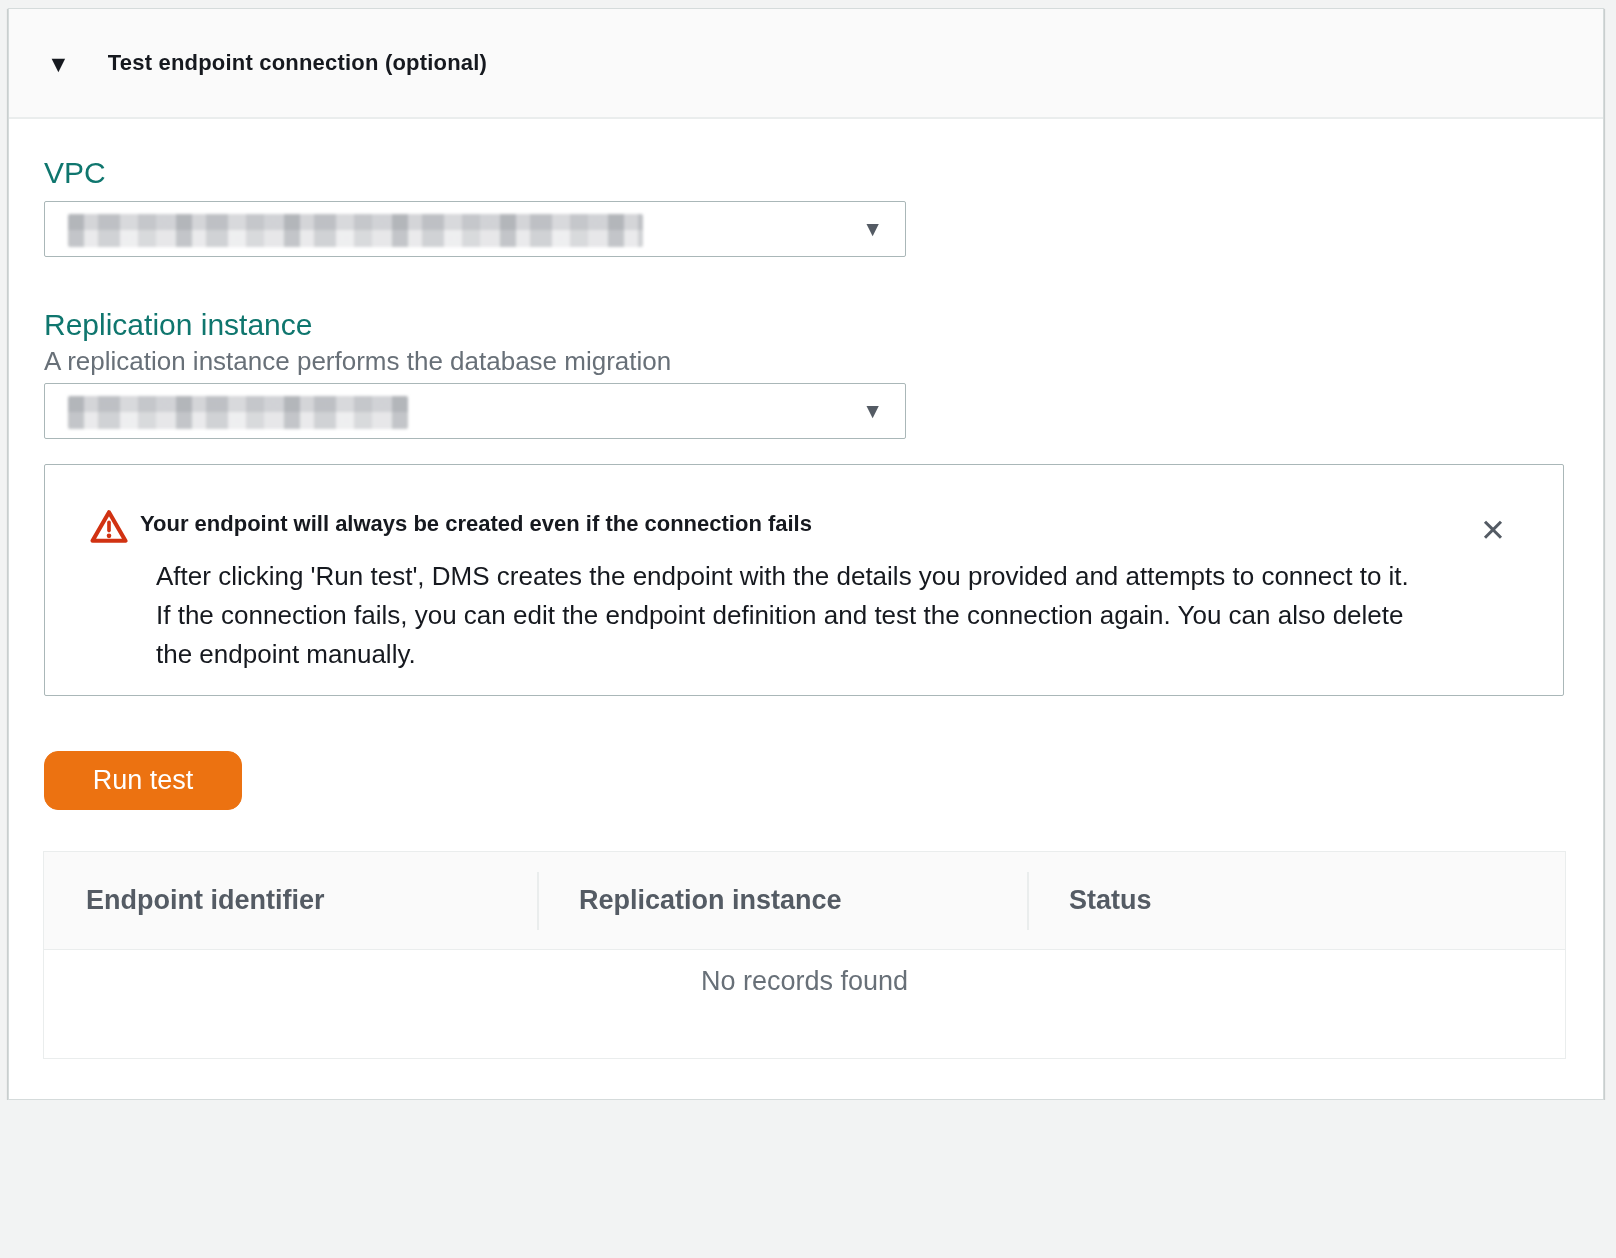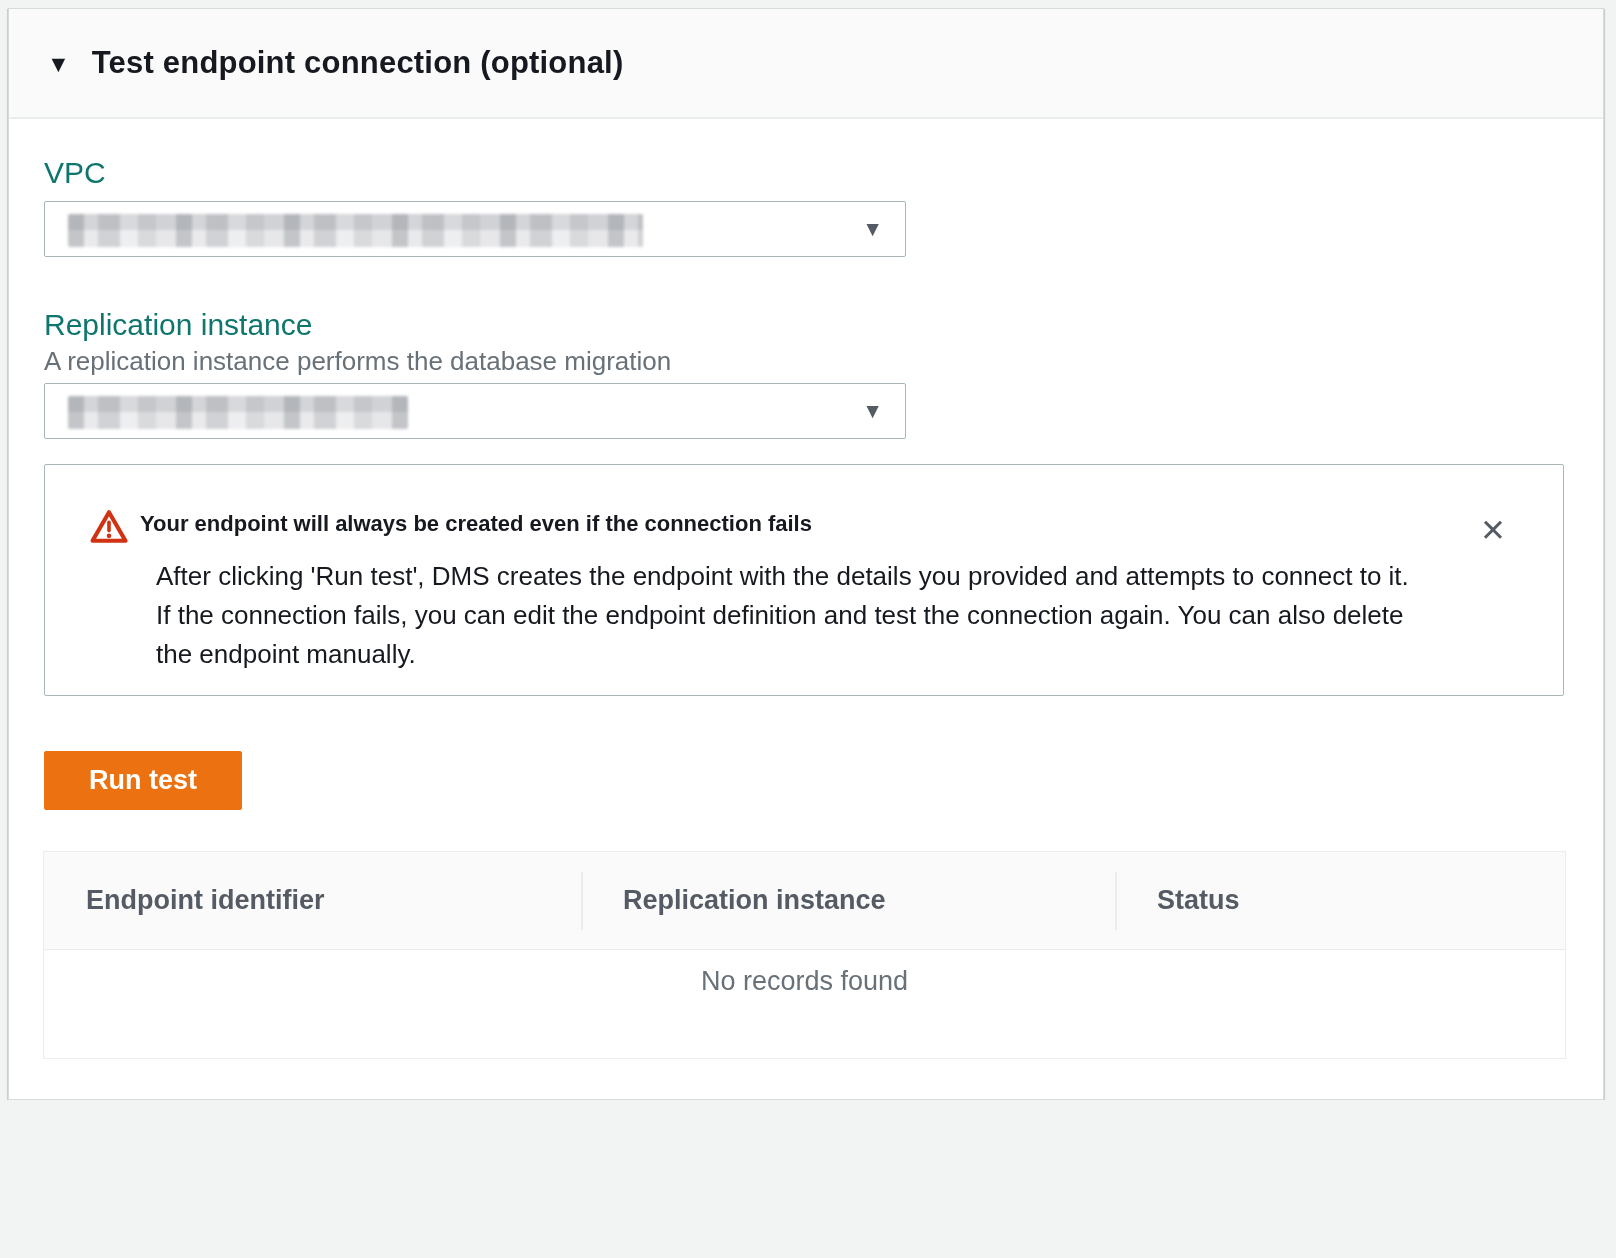--- a/index.html
+++ b/index.html
@@ -19,21 +19,21 @@
   }
   .panel-header{
     position:absolute;left:0;top:0;right:0;height:110px;
     background:#fafafa;border-bottom:2px solid #eaeded;box-sizing:border-box;
     display:flex;align-items:center;padding-left:38px;cursor:pointer;
   }
   .caret{
     font-size:23px;line-height:1;color:#16191f;margin-right:22px;margin-top:2px;
   }
   .panel-title{
-    margin:0;font-size:31px;font-weight:700;color:#16191f;letter-spacing:.2px;
+    margin:16px;font-size:22px;font-weight:700;color:#16191f;letter-spacing:.2px;
   }
 
   
   .field-label{
     position:absolute;left:35px;font-size:30px;color:#0f766e;line-height:34px;
   }
   .field-desc{
     position:absolute;left:35px;font-size:26px;color:#687078;line-height:30px;
   }
   .select{
@@ -74,33 +74,33 @@
   }
   .dismiss-btn{
     position:absolute;top:44px;right:48px;width:44px;height:44px;
     background:none;border:none;padding:0;cursor:pointer;
     font-size:31px;color:#545b64;line-height:44px;text-align:center;
   }
 
   
   .run-test-btn{
     position:absolute;left:35px;top:742px;height:59px;min-width:198px;
-    background:#ec7211;border:1px solid #ec7211;border-radius:2px;box-sizing:border-box;
-    color:#ffffff;font-family:inherit;font-size:27px;font-weight:700;
+    background:#ec7211;border:1px solid #ec7211;border-radius:14px;box-sizing:border-box;
+    color:#ffffff;font-family:inherit;font-size:27px;font-weight:400;
     padding:0 16px;cursor:pointer;
   }
 
   
   .results-table{
     position:absolute;left:34px;top:842px;width:1523px;height:208px;box-sizing:border-box;
     background:#ffffff;border:1px solid #eaeded;
   }
   .thead{
     height:98px;background:#fafafa;border-bottom:1px solid #eaeded;box-sizing:border-box;
-    display:flex;align-items:center;gap:44px;
+    display:flex;align-items:center;
   }
   .th{
     position:relative;box-sizing:border-box;padding-left:42px;
     font-size:27px;font-weight:700;color:#545b64;white-space:nowrap;
   }
   .th + .th::before{
     content:"";position:absolute;left:0;top:50%;transform:translateY(-50%);
     width:2px;height:58px;background:#eaeded;
   }
   .th-1{width:493px;}

